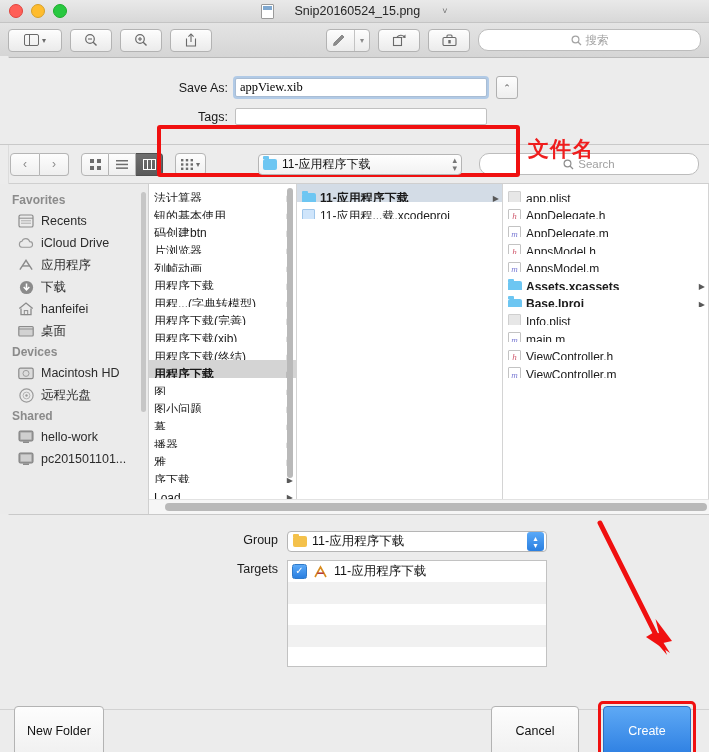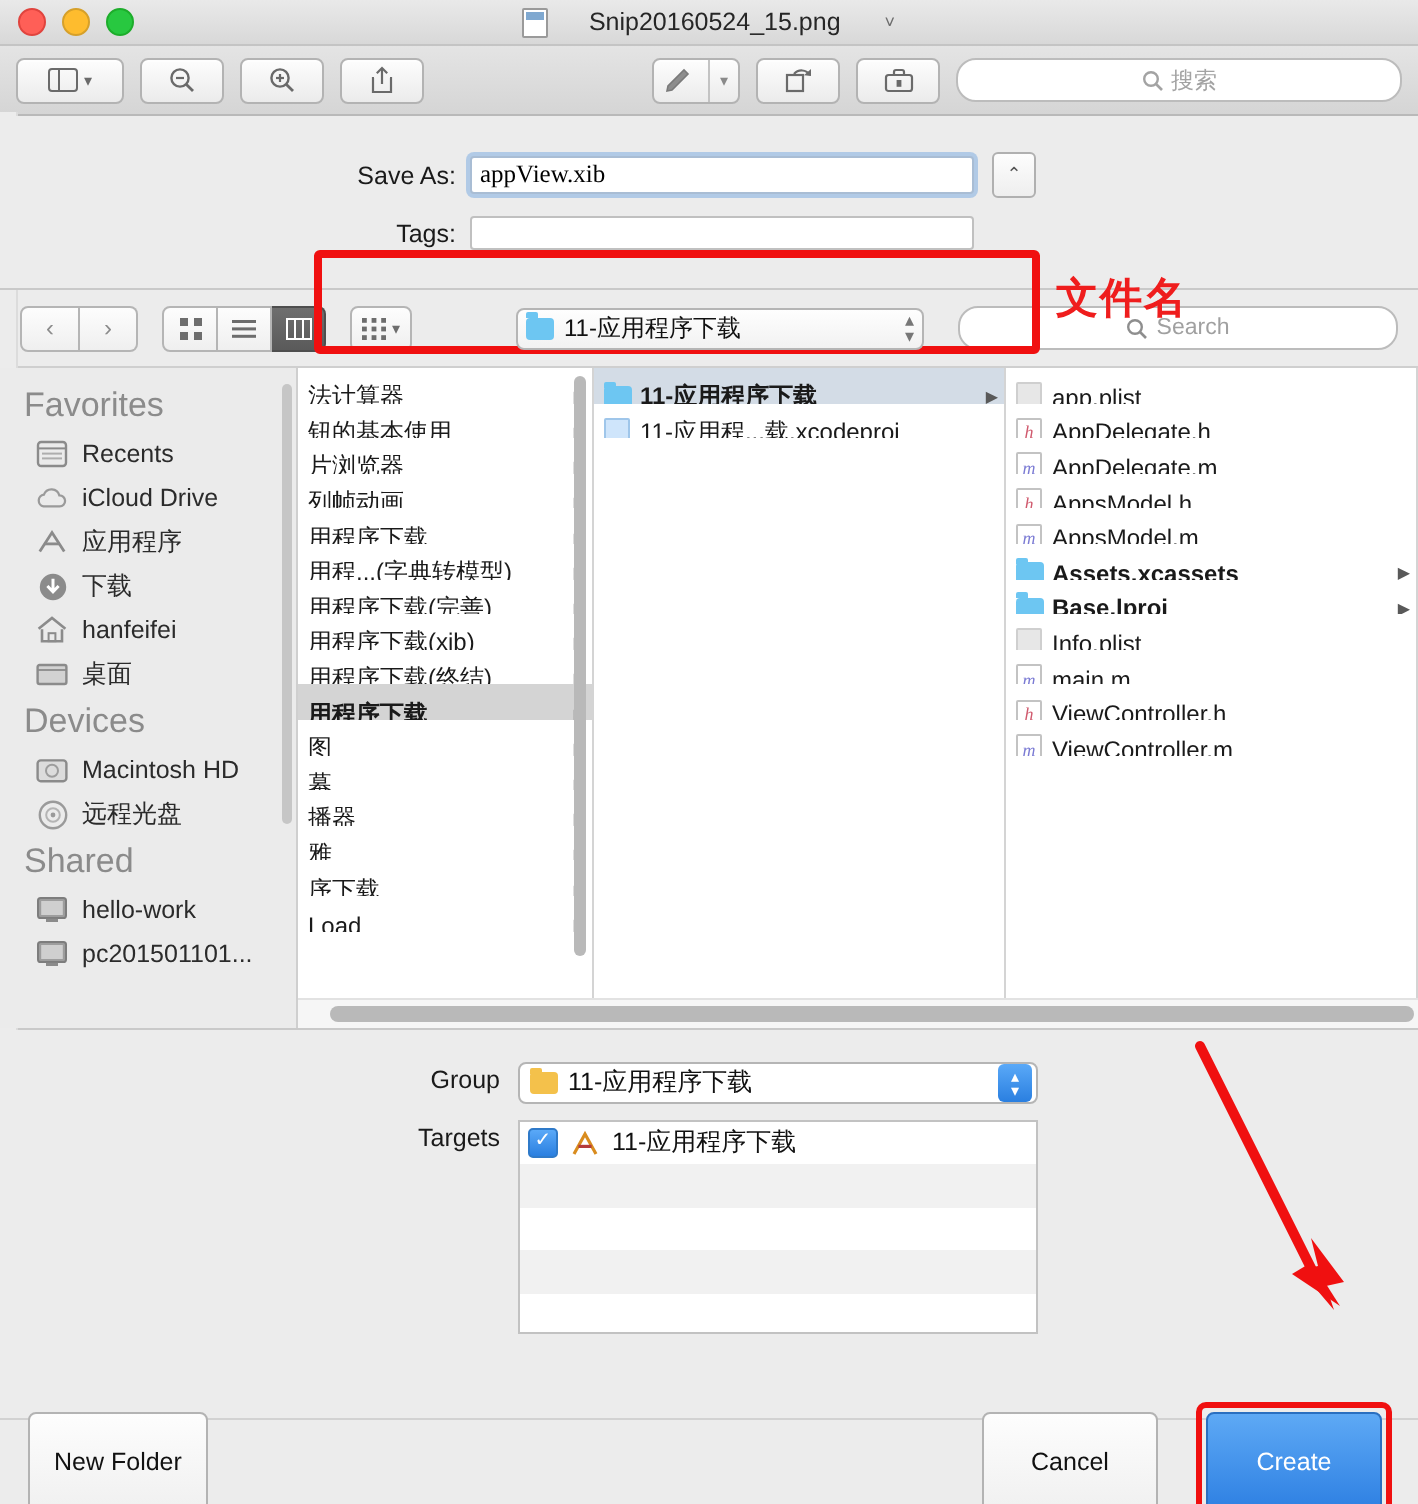--- a/index.html
+++ b/index.html
@@ -213,21 +213,21 @@
   }
   .sidebar {
     width: 148px; flex: 0 0 148px;
     background: #ebebeb;
     border-right: 1px solid #cfcfcf;
     padding-top: 6px;
     overflow: hidden;
     position: relative;
   }
   .sb-header {
-    font-size: 17px; color: #8b8b8b; font-weight: normal;
+    font-size: 12px; color: #8b8b8b; font-weight: bold;
     padding: 3px 0 3px 12px;
   }
   .sb-item {
     display: flex; align-items: center; gap: 7px;
     padding: 2px 12px 2px 18px;
     font-size: 12.5px; color: #2b2b2b;
     height: 22px; box-sizing: border-box;
   }
   .sb-icon { width: 16px; height: 16px; flex: 0 0 16px; color:#858585; display:flex; align-items:center; justify-content:center;}
   .sb-scroll {
@@ -289,21 +289,21 @@
     background: #b9b9b9; border-radius: 4px;
   }
 
   
   .options {
     background: #ececec;
     flex: 1 1 auto;
     padding-top: 16px;
     position: relative;
   }
-  .opt-row { display: flex; align-items: flex-start; margin-bottom: 8px; }
+  .opt-row { display: flex; align-items: flex-start; margin-bottom: 8px; margin-left: 28px; }
   .opt-label {
     width: 250px; text-align: right; padding-right: 9px;
     font-size: 12.5px; color: #1a1a1a; padding-top: 2px;
   }
   .group-popup {
     width: 260px; height: 21px;
     background: #fff; border: 1px solid #b5b5b5; border-radius: 4px;
     display: flex; align-items: center; gap: 5px; padding: 0 2px 0 5px;
     font-size: 12.5px; box-sizing: border-box;
   }
@@ -636,20 +636,24 @@
         <div id="col1-rows">
             <div class="row">
               <span>法计算器</span>
               <span class="chev">▶</span>
             </div>
             <div class="row">
               <span>钮的基本使用</span>
               <span class="chev">▶</span>
             </div>
             <div class="row">
+              <span>码创建btn</span>
+              <span class="chev">▶</span>
+            </div>
+            <div class="row">
               <span>片浏览器</span>
               <span class="chev">▶</span>
             </div>
             <div class="row">
               <span>列帧动画</span>
               <span class="chev">▶</span>
             </div>
             <div class="row">
               <span>用程序下载</span>
               <span class="chev">▶</span>
@@ -669,20 +673,24 @@
             <div class="row">
               <span>用程序下载(终结)</span>
               <span class="chev">▶</span>
             </div>
             <div class="row sel-gray">
               <span>用程序下载</span>
               <span class="chev">▶</span>
             </div>
             <div class="row">
               <span>图</span>
+              <span class="chev">▶</span>
+            </div>
+            <div class="row">
+              <span>图小问题</span>
               <span class="chev">▶</span>
             </div>
             <div class="row">
               <span>幕</span>
               <span class="chev">▶</span>
             </div>
             <div class="row">
               <span>播器</span>
               <span class="chev">▶</span>
             </div>

